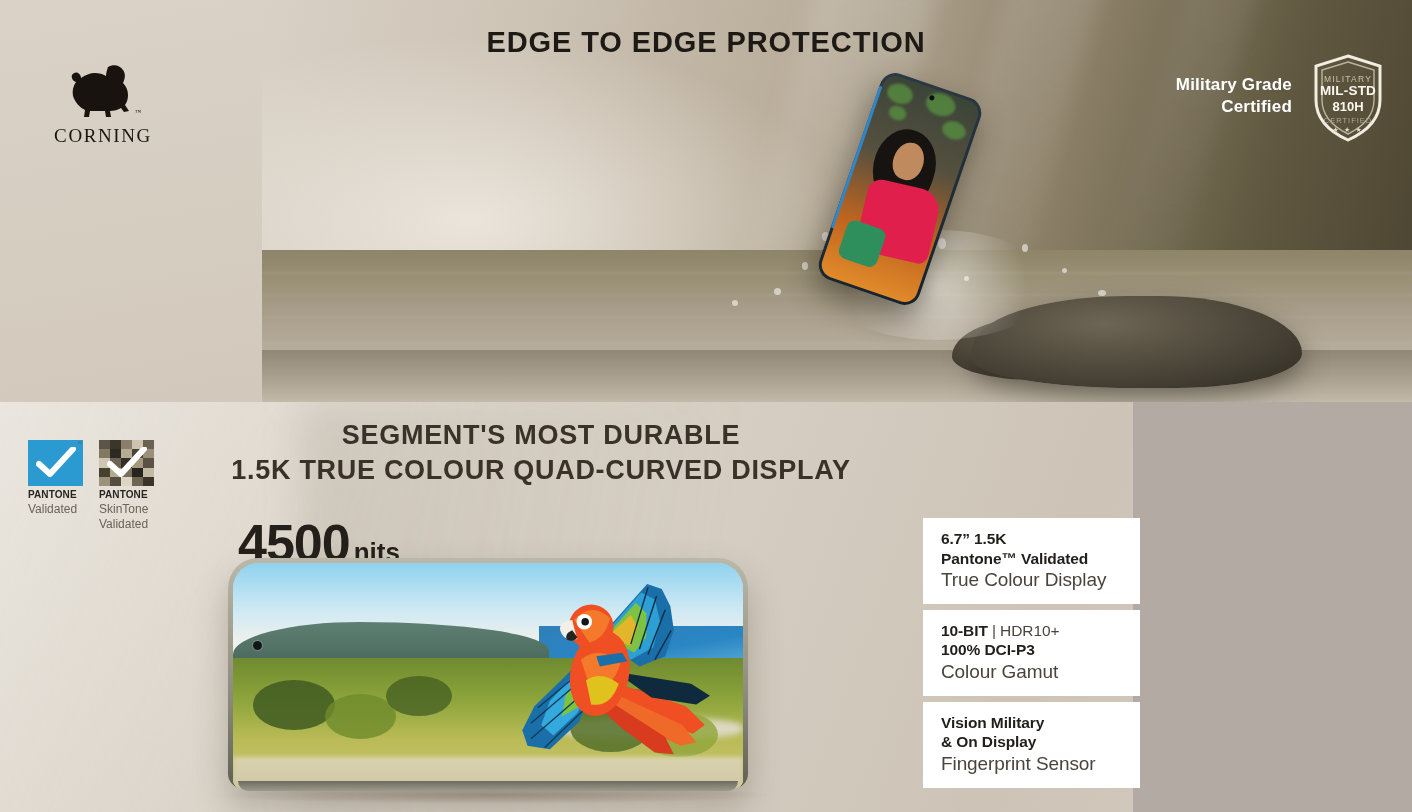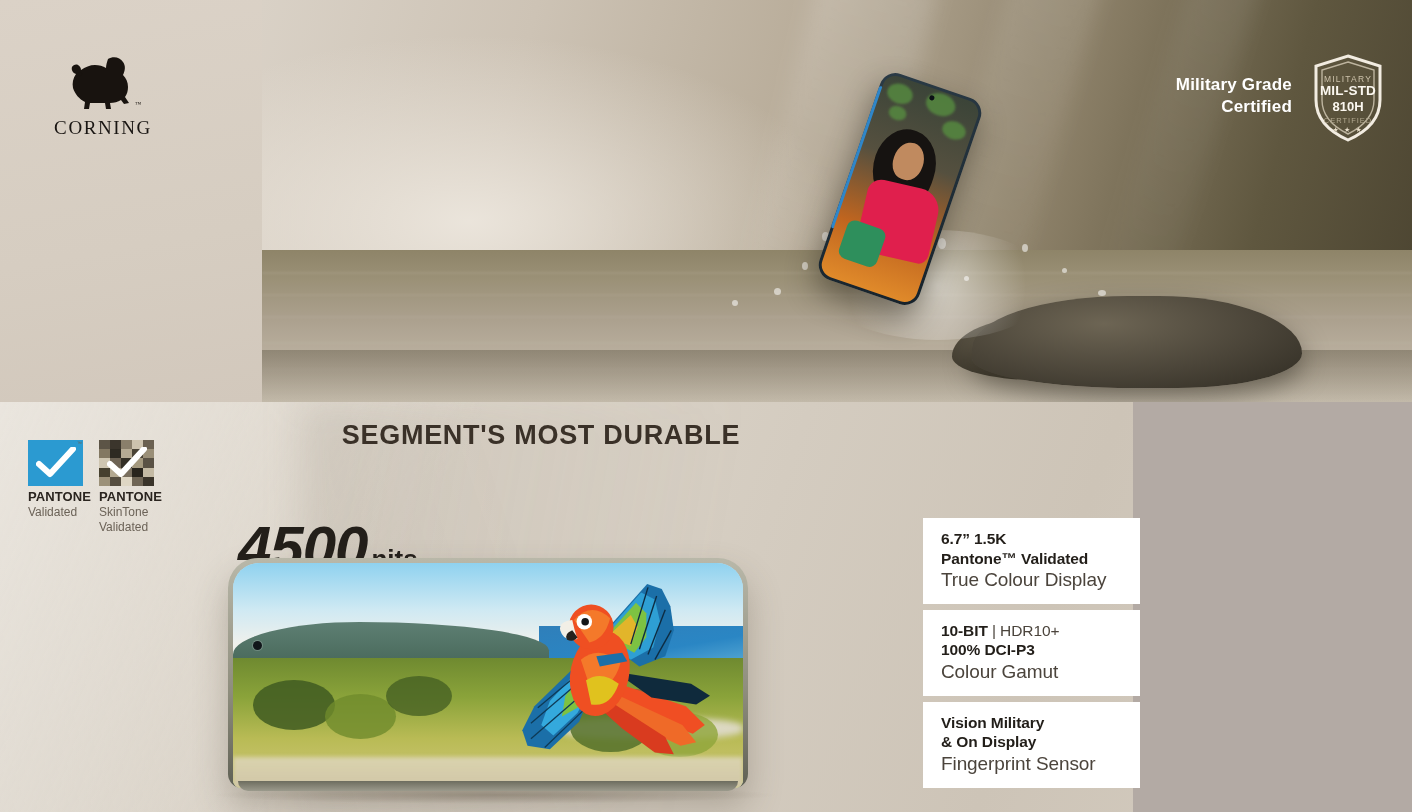--- a/index.html
+++ b/index.html
@@ -54,21 +54,21 @@
     background:#161311;}
   .pt-face{position:absolute;left:34px;top:58px;width:30px;height:38px;border-radius:50% 50% 46% 46%;
     background:#c08a5f;}
   .pt-top{position:absolute;left:22px;top:100px;width:74px;height:74px;border-radius:14px 22px 10px 10px;
     background:#e01f4d;transform:rotate(-6deg);}
   .pt-green{position:absolute;left:12px;top:150px;width:40px;height:40px;background:#2e8f5c;border-radius:8px;}
   .pt-cam{position:absolute;left:48px;top:7px;width:5px;height:5px;border-radius:50%;background:#0c1116;}
   .phone-top-edge{position:absolute;left:0;top:18px;width:4px;height:150px;background:#2f86c9;border-radius:3px;}
 
   
-  .corning{position:absolute;left:48px;top:56px;width:110px;text-align:center;}
+  .corning{position:absolute;left:48px;top:64px;width:110px;text-align:center;}
   .corning svg{display:block;margin:0 auto;}
   .corning .word{font-family:"Liberation Serif",serif;font-size:19px;letter-spacing:1.6px;color:#191512;margin-top:3px;}
 
   .top-claims{position:absolute;left:56px;top:190px;width:590px;}
   .claim-row{font-size:27px;color:#241f1a;letter-spacing:-.3px;white-space:nowrap;}
   .claim-row .b{font-weight:bold;}
   .claim-divider{height:2px;background:#3a342c;width:330px;margin:5px 0 6px 0;}
   .claim-row2{font-size:27px;color:#241f1a;letter-spacing:-.3px;white-space:nowrap;}
 
   .headline-top{position:absolute;left:0;top:26px;width:1412px;text-align:center;
@@ -93,27 +93,27 @@
   .headline-bot .l1{font-size:27px;font-weight:bold;letter-spacing:.7px;}
   .headline-bot .l2{font-size:27px;font-weight:bold;letter-spacing:.7px;margin-top:4px;}
 
   
   .pantones{position:absolute;left:28px;top:440px;display:flex;gap:16px;}
   .pt-badge{width:55px;}
   .pt-sq{width:55px;height:46px;position:relative;overflow:hidden;}
   .pt-sq.blue{background:#2b9ad1;}
   .pt-sq .tm{position:absolute;right:1px;top:0px;font-size:5px;color:#6b6257;}
   .pt-check{position:absolute;left:50%;top:50%;transform:translate(-50%,-50%);}
-  .pt-lbl{font-size:13px;font-weight:bold;color:#2a241f;margin-top:3px;line-height:1.25;letter-spacing:.1px;}
+  .pt-lbl{font-size:10px;font-weight:bold;color:#2a241f;margin-top:3px;line-height:1.25;letter-spacing:.1px;}
   .pt-sub{font-size:12px;font-weight:normal;color:#6b6257;line-height:1.25;}
   .skin-grid{position:absolute;inset:0;display:grid;grid-template-columns:repeat(5,1fr);grid-template-rows:repeat(5,1fr);}
 
   
   .nits{position:absolute;left:238px;top:513px;color:#231f1a;}
-  .nits .num{font-size:60px;font-weight:bold;font-style:italic;letter-spacing:-1px;}
+  .nits .num{font-size:52px;font-weight:bold;letter-spacing:-1px;}
   .nits .unit{font-size:26px;font-weight:bold;margin-left:4px;}
 
   
   .phone-big{position:absolute;left:228px;top:558px;width:520px;height:230px;
     border-radius:30px 30px 14px 14px;
     background:linear-gradient(180deg,#b9b8a9 0%,#8e8d7d 58%,#5f6054 100%);
     padding:5px 5px 0 5px;box-sizing:border-box;
     box-shadow:0 18px 34px rgba(90,80,66,.32);}
   .phone-big .scr{position:relative;width:100%;height:100%;border-radius:26px 26px 8px 8px;overflow:hidden;
     background:#bfe2f2;}
@@ -194,20 +194,21 @@
           <div class="pt-leaf" style="left:14px;top:28px;width:18px;height:14px;"></div>
           <div class="pt-hair"></div>
           <div class="pt-face"></div>
           <div class="pt-top"></div>
           <div class="pt-green"></div>
           <div class="pt-cam"></div>
         </div>
       </div>
     </div>
 
+    <div class="headline-top">EDGE TO EDGE PROTECTION</div>
 
     <div class="corning">
       <svg width="78" height="58" viewBox="0 0 78 58">
         <path fill="#18130f" d="M44 3c5-3 12-2 15 3 3 4 2 9 0 13 3 3 5 7 5 12 0 4-1 7-3 10l4 6-5 1-3-4c-3 2-7 3-11 3l1 6h-5l-1-6H26l-1 6h-5l1-7c-6-3-10-8-12-14-1-5 0-10 3-14-3-1-5-4-4-7 1-2 4-3 6-2 2 1 3 3 3 5 4-3 9-5 14-5 4 0 8 1 11 3 0-3 1-6 2-9z"></path>
         <circle cx="16" cy="18" r="2.2" fill="#18130f"></circle>
         <text x="71" y="50" font-size="6" fill="#18130f" font-family="Liberation Serif, serif">™</text>
       </svg>
       <div class="word">CORNING</div>
     </div>
 
@@ -228,20 +229,21 @@
     </svg>
   </div>
 
   <div class="panel-bot">
     <div class="bot-texture"></div>
     <div class="bot-shade"></div>
     <div class="dolby-panel"></div>
 
     <div class="headline-bot">
       <div class="l1">SEGMENT'S MOST DURABLE</div>
+      <div class="l2">1.5K TRUE COLOUR QUAD-CURVED DISPLAY</div>
     </div>
 
     <div class="phone-shadow" style="top:384px"></div>
   </div>
 
   <div class="pantones">
     <div class="pt-badge">
       <div class="pt-sq blue">
         <span class="tm">™</span>
         <svg class="pt-check" width="40" height="32" viewBox="0 0 40 32">

